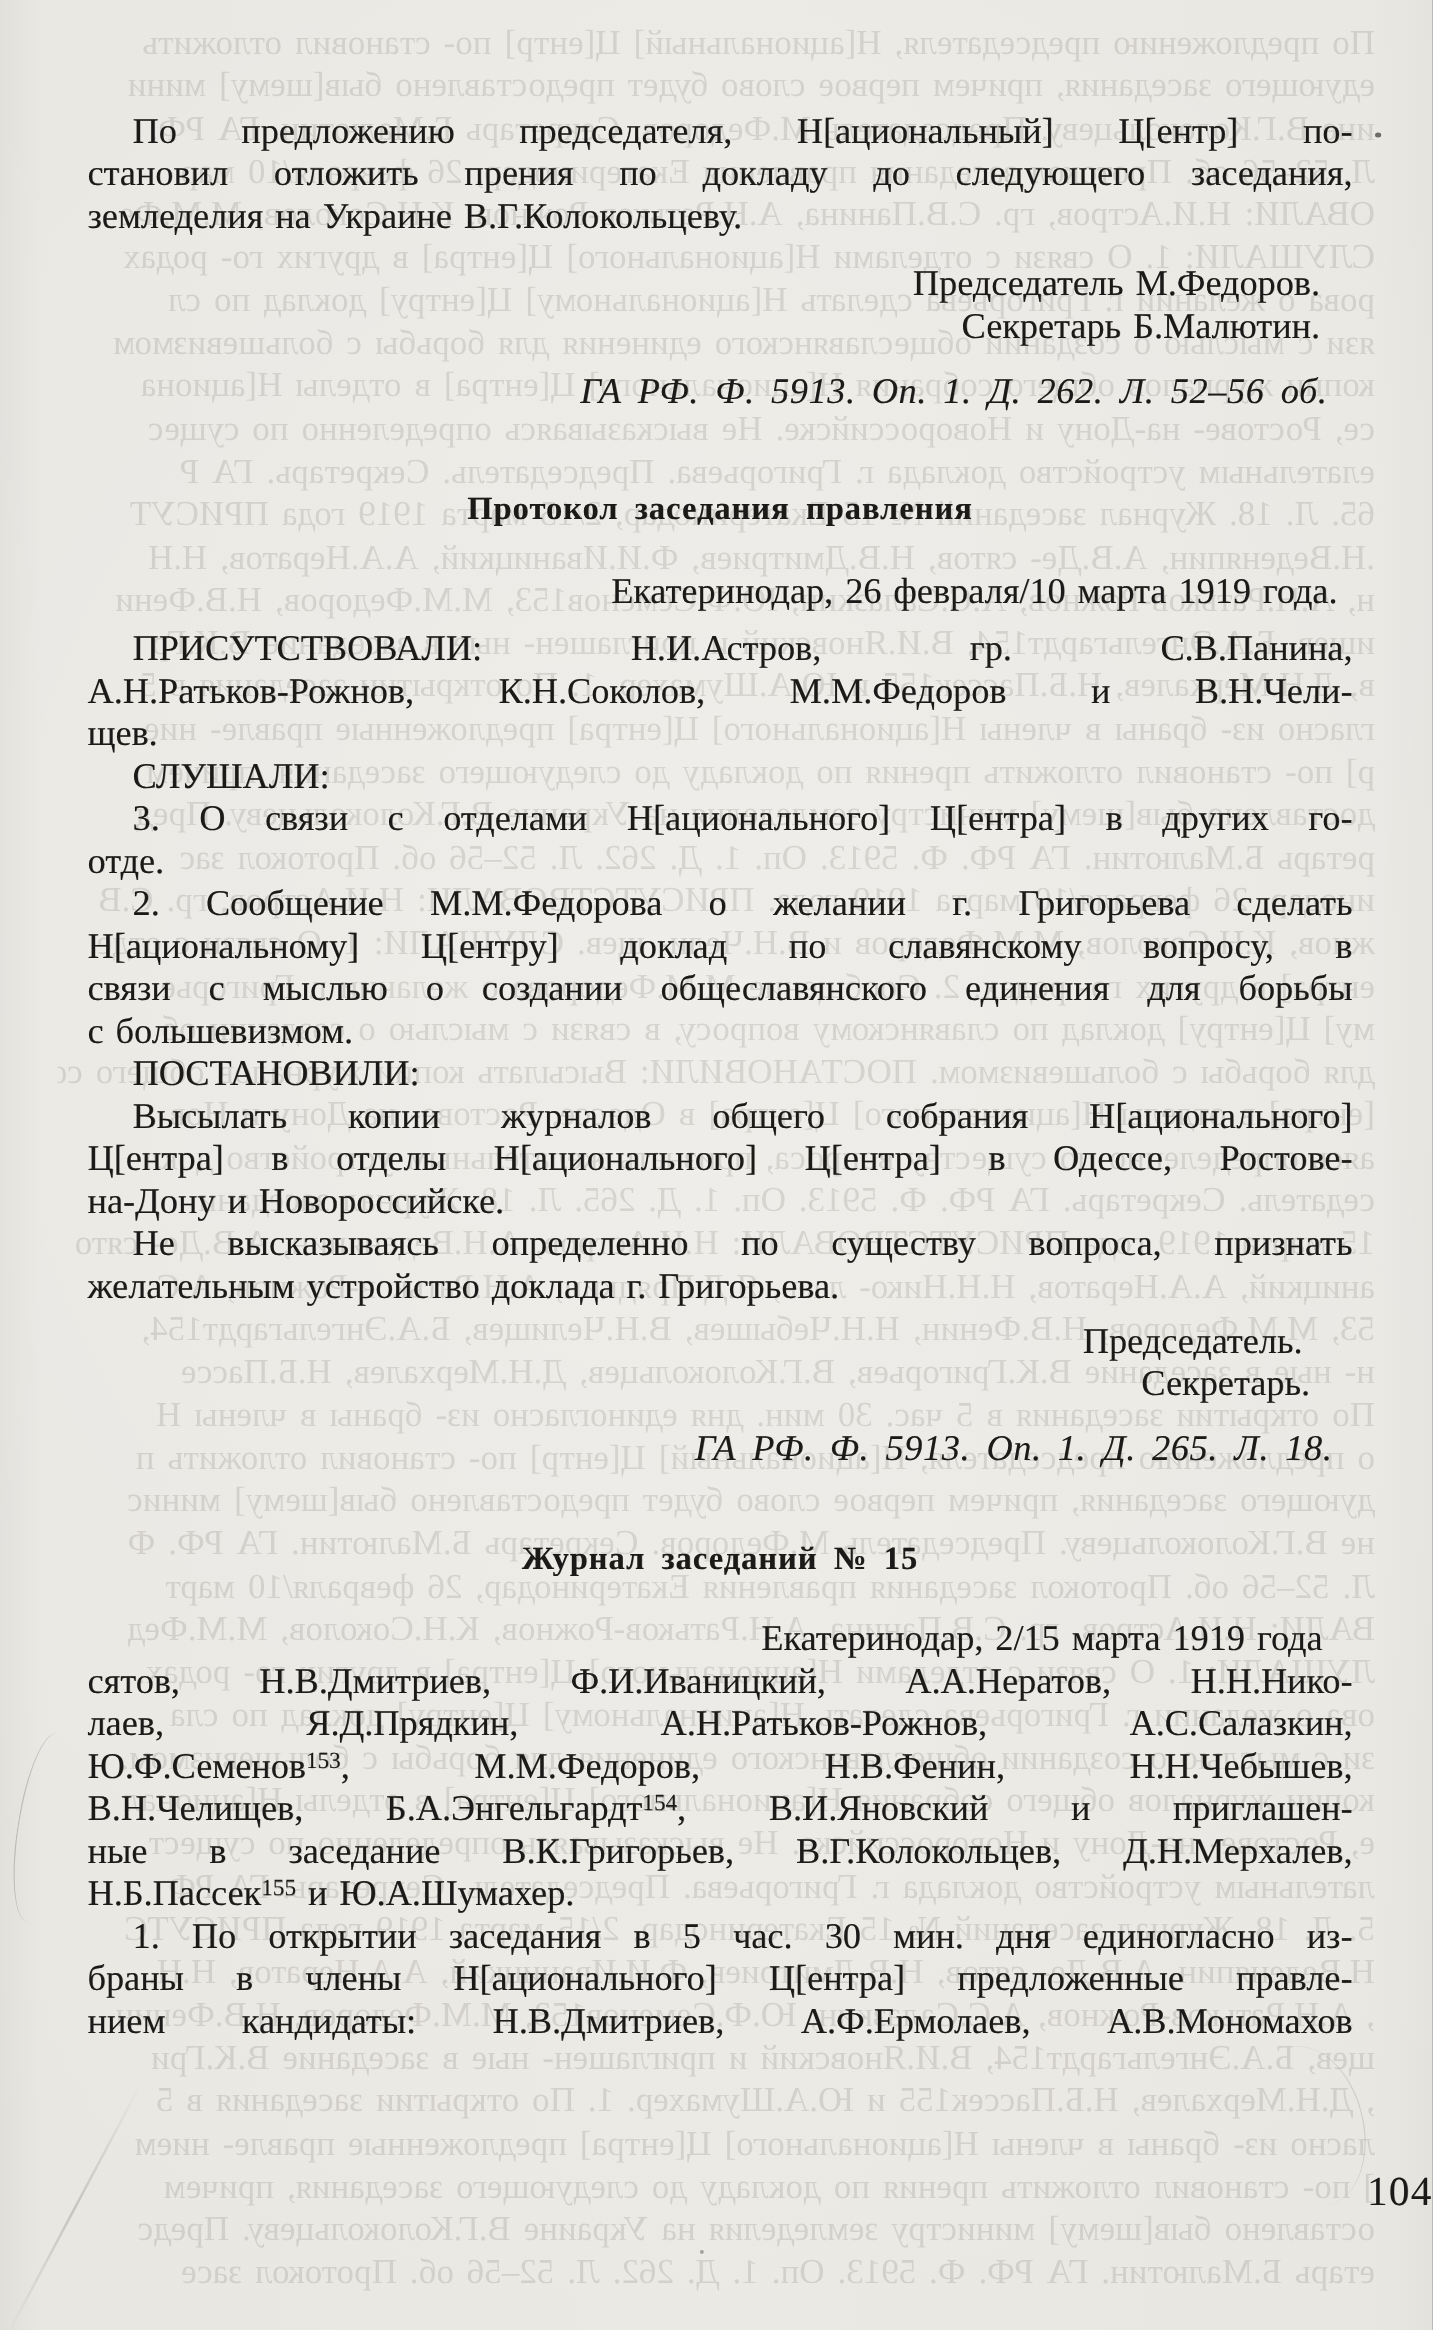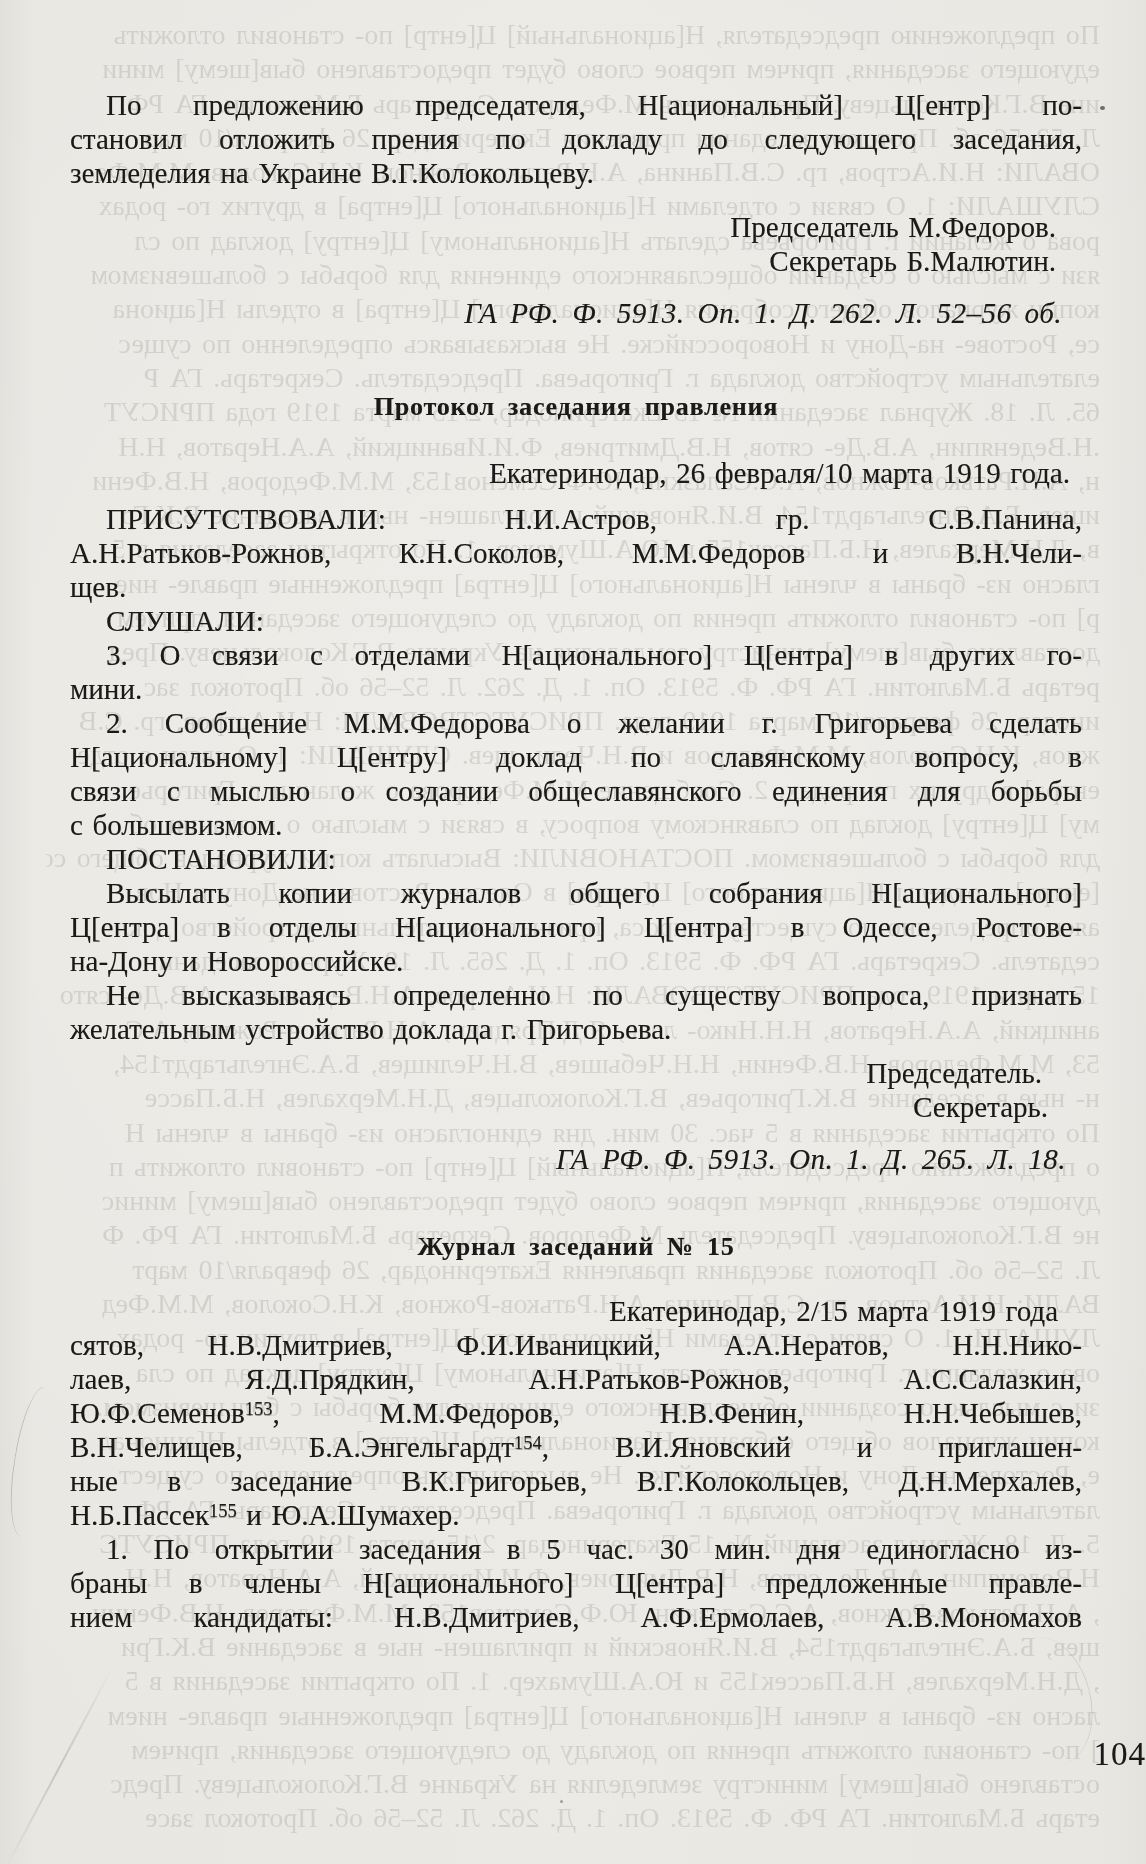--- a/index.html
+++ b/index.html
@@ -132,21 +132,21 @@
       <div class="ln a-right" style="margin-top: 20px; padding-right: 26px;">Председатель М.Федоров.</div>
       <div class="ln a-right" style="padding-right: 26px;">Секретарь Б.Малютин.</div>
       <div class="ln a-right i" style="margin-top: 18px; padding-right: 20px;">ГА РФ. Ф. 5913. Оп. 1. Д. 262. Л. 52–56 об.</div>
       <div class="ln a-center b" style="margin-top: 60px;">Протокол заседания правления</div>
       <div class="ln a-right" style="margin-top: 32px; padding-right: 12px;">Екатеринодар, 26 февраля/10 марта 1919 года.</div>
       <div class="ln a-justify ind" style="margin-top: 12px;">ПРИСУТСТВОВАЛИ: Н.И.Астров, гр. С.В.Панина,</div>
       <div class="ln a-justify">А.Н.Ратьков-Рожнов, К.Н.Соколов, М.М.Федоров и В.Н.Чели-</div>
       <div class="ln a-left">щев.</div>
       <div class="ln a-left ind">СЛУШАЛИ:</div>
       <div class="ln a-justify ind">3. О связи с отделами Н[ационального] Ц[ентра] в других го-</div>
-      <div class="ln a-left">мини.</div>
+      <div class="ln a-left">отде.</div>
       <div class="ln a-justify ind">2. Сообщение М.М.Федорова о желании г. Григорьева сделать</div>
       <div class="ln a-justify">Н[ациональному] Ц[ентру] доклад по славянскому вопросу, в</div>
       <div class="ln a-justify">связи с мыслью о создании общеславянского единения для борьбы</div>
       <div class="ln a-left">с большевизмом.</div>
       <div class="ln a-left ind">ПОСТАНОВИЛИ:</div>
       <div class="ln a-justify ind">Высылать копии журналов общего собрания Н[ационального]</div>
       <div class="ln a-justify">Ц[ентра] в отделы Н[ационального] Ц[ентра] в Одессе, Ростове-</div>
       <div class="ln a-left">на-Дону и Новороссийске.</div>
       <div class="ln a-justify ind">Не высказываясь определенно по существу вопроса, признать</div>
       <div class="ln a-left">желательным устройство доклада г. Григорьева.</div>

